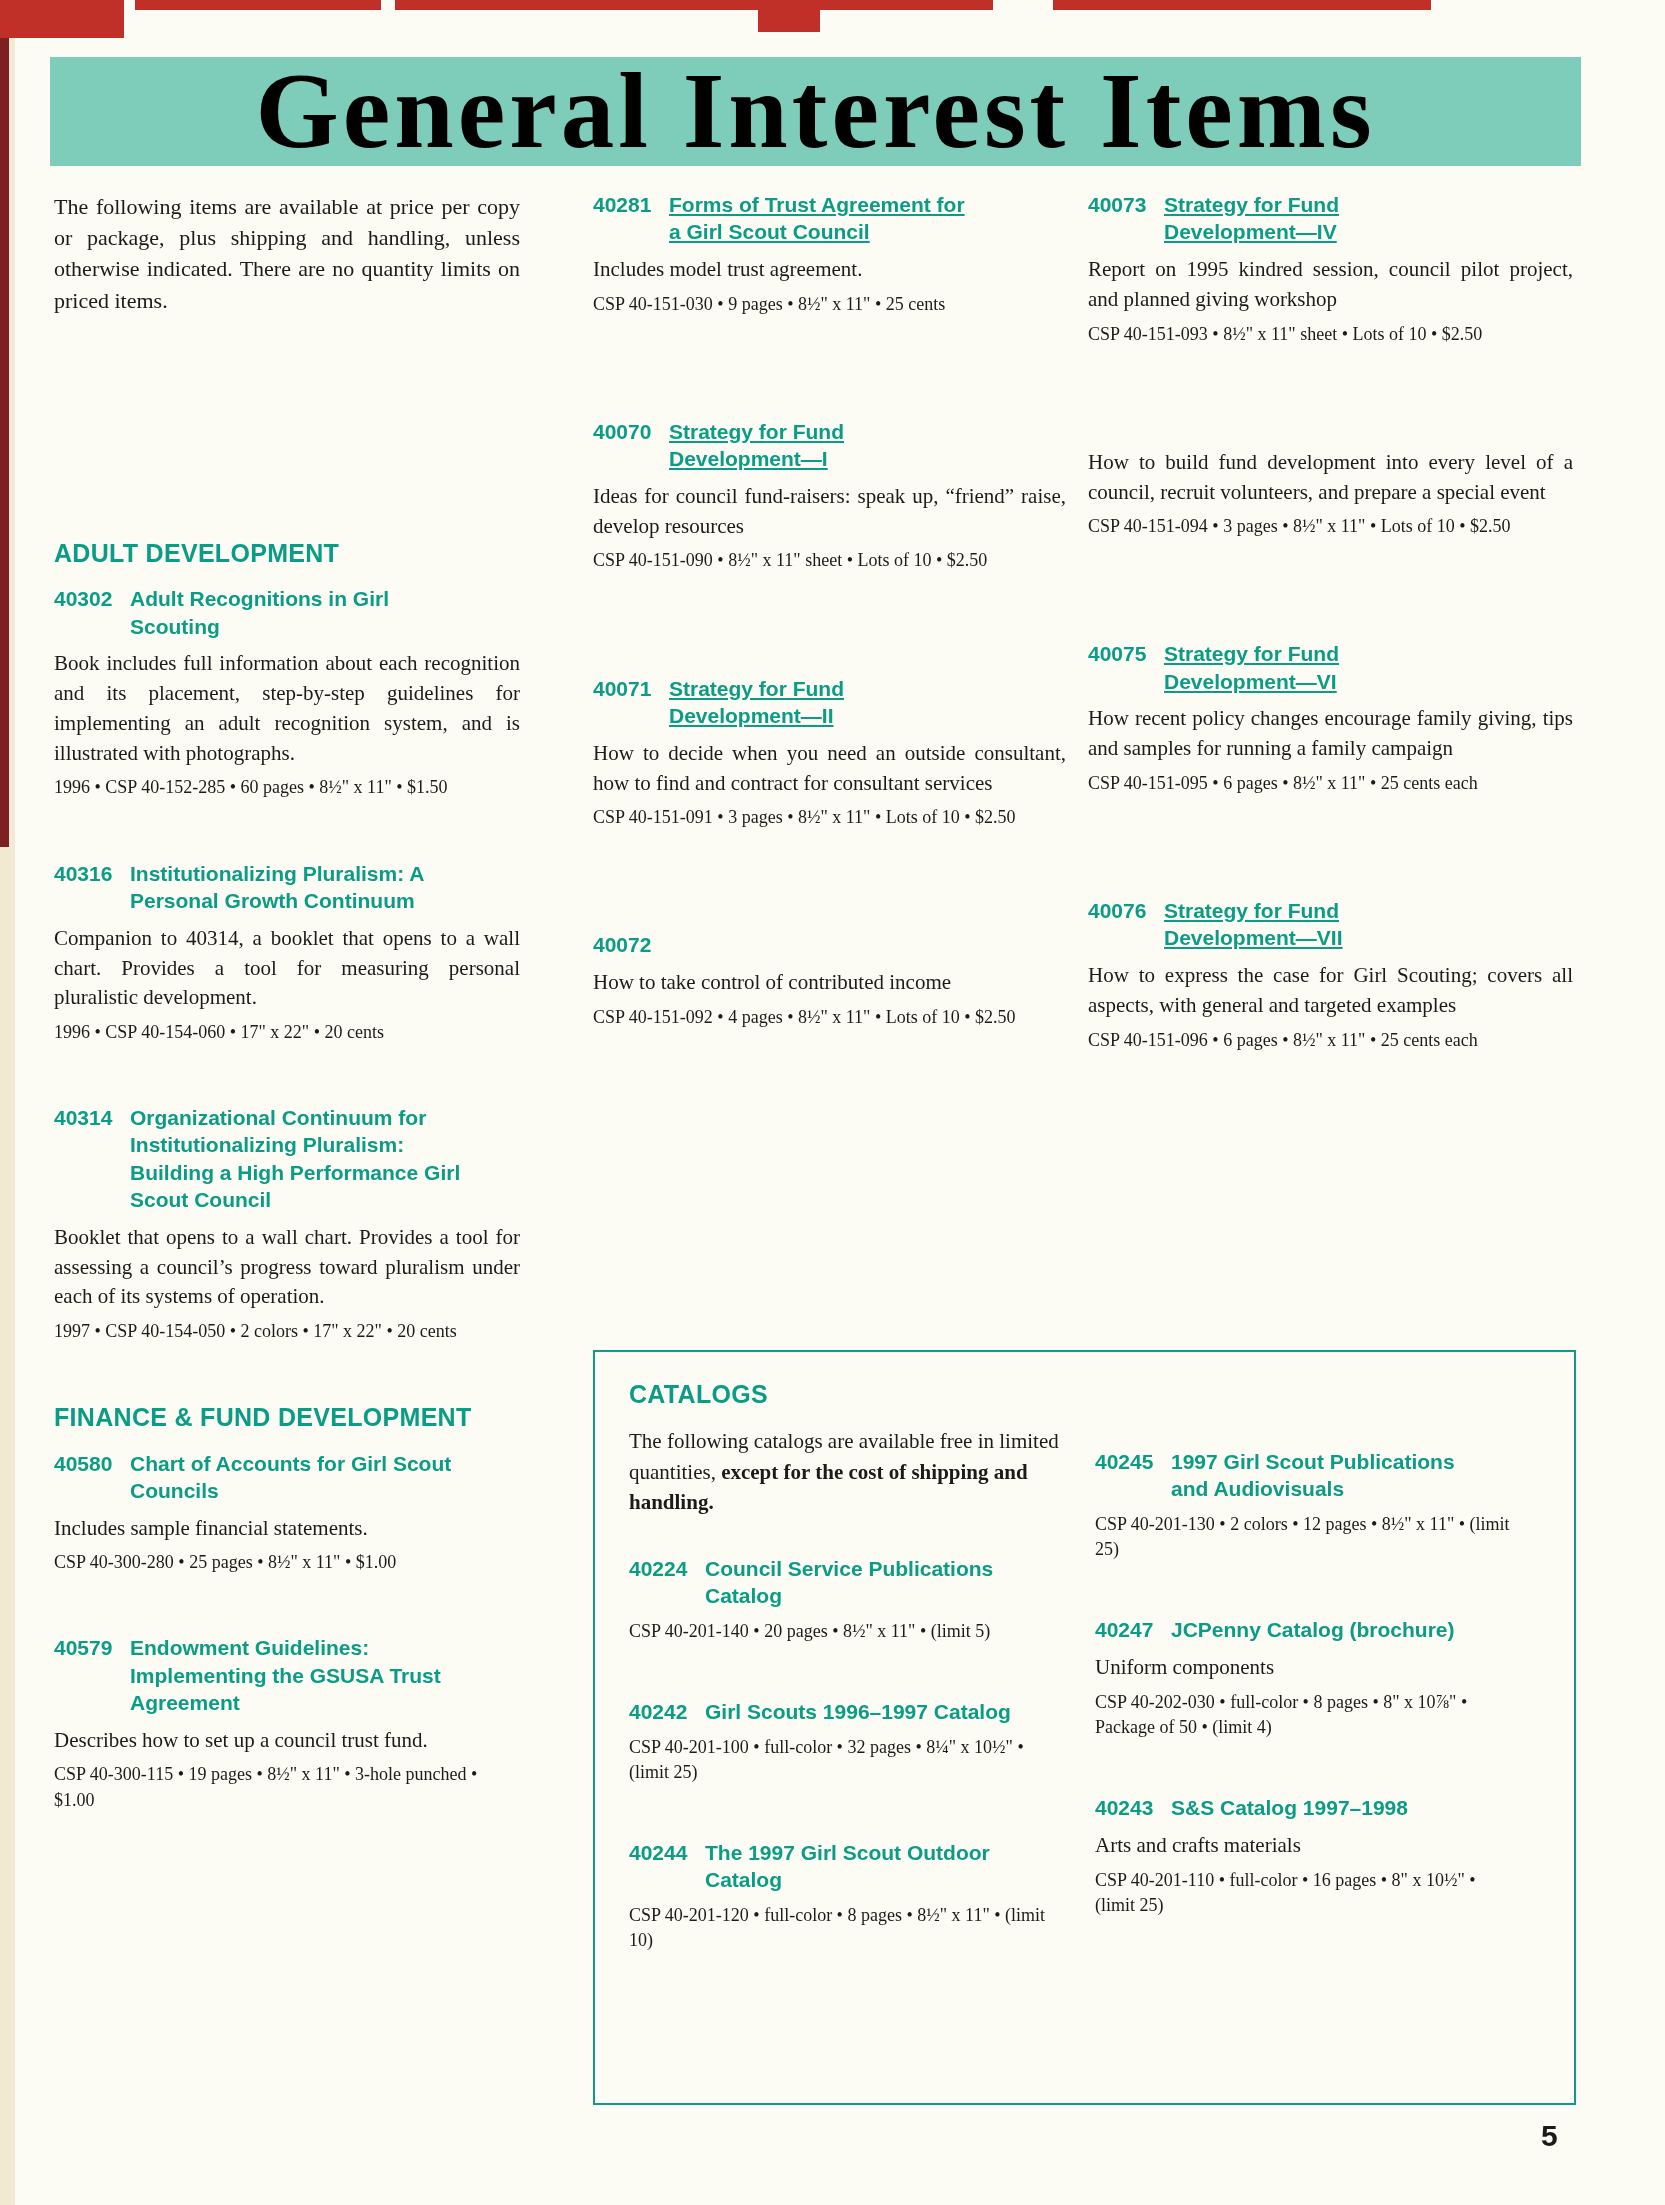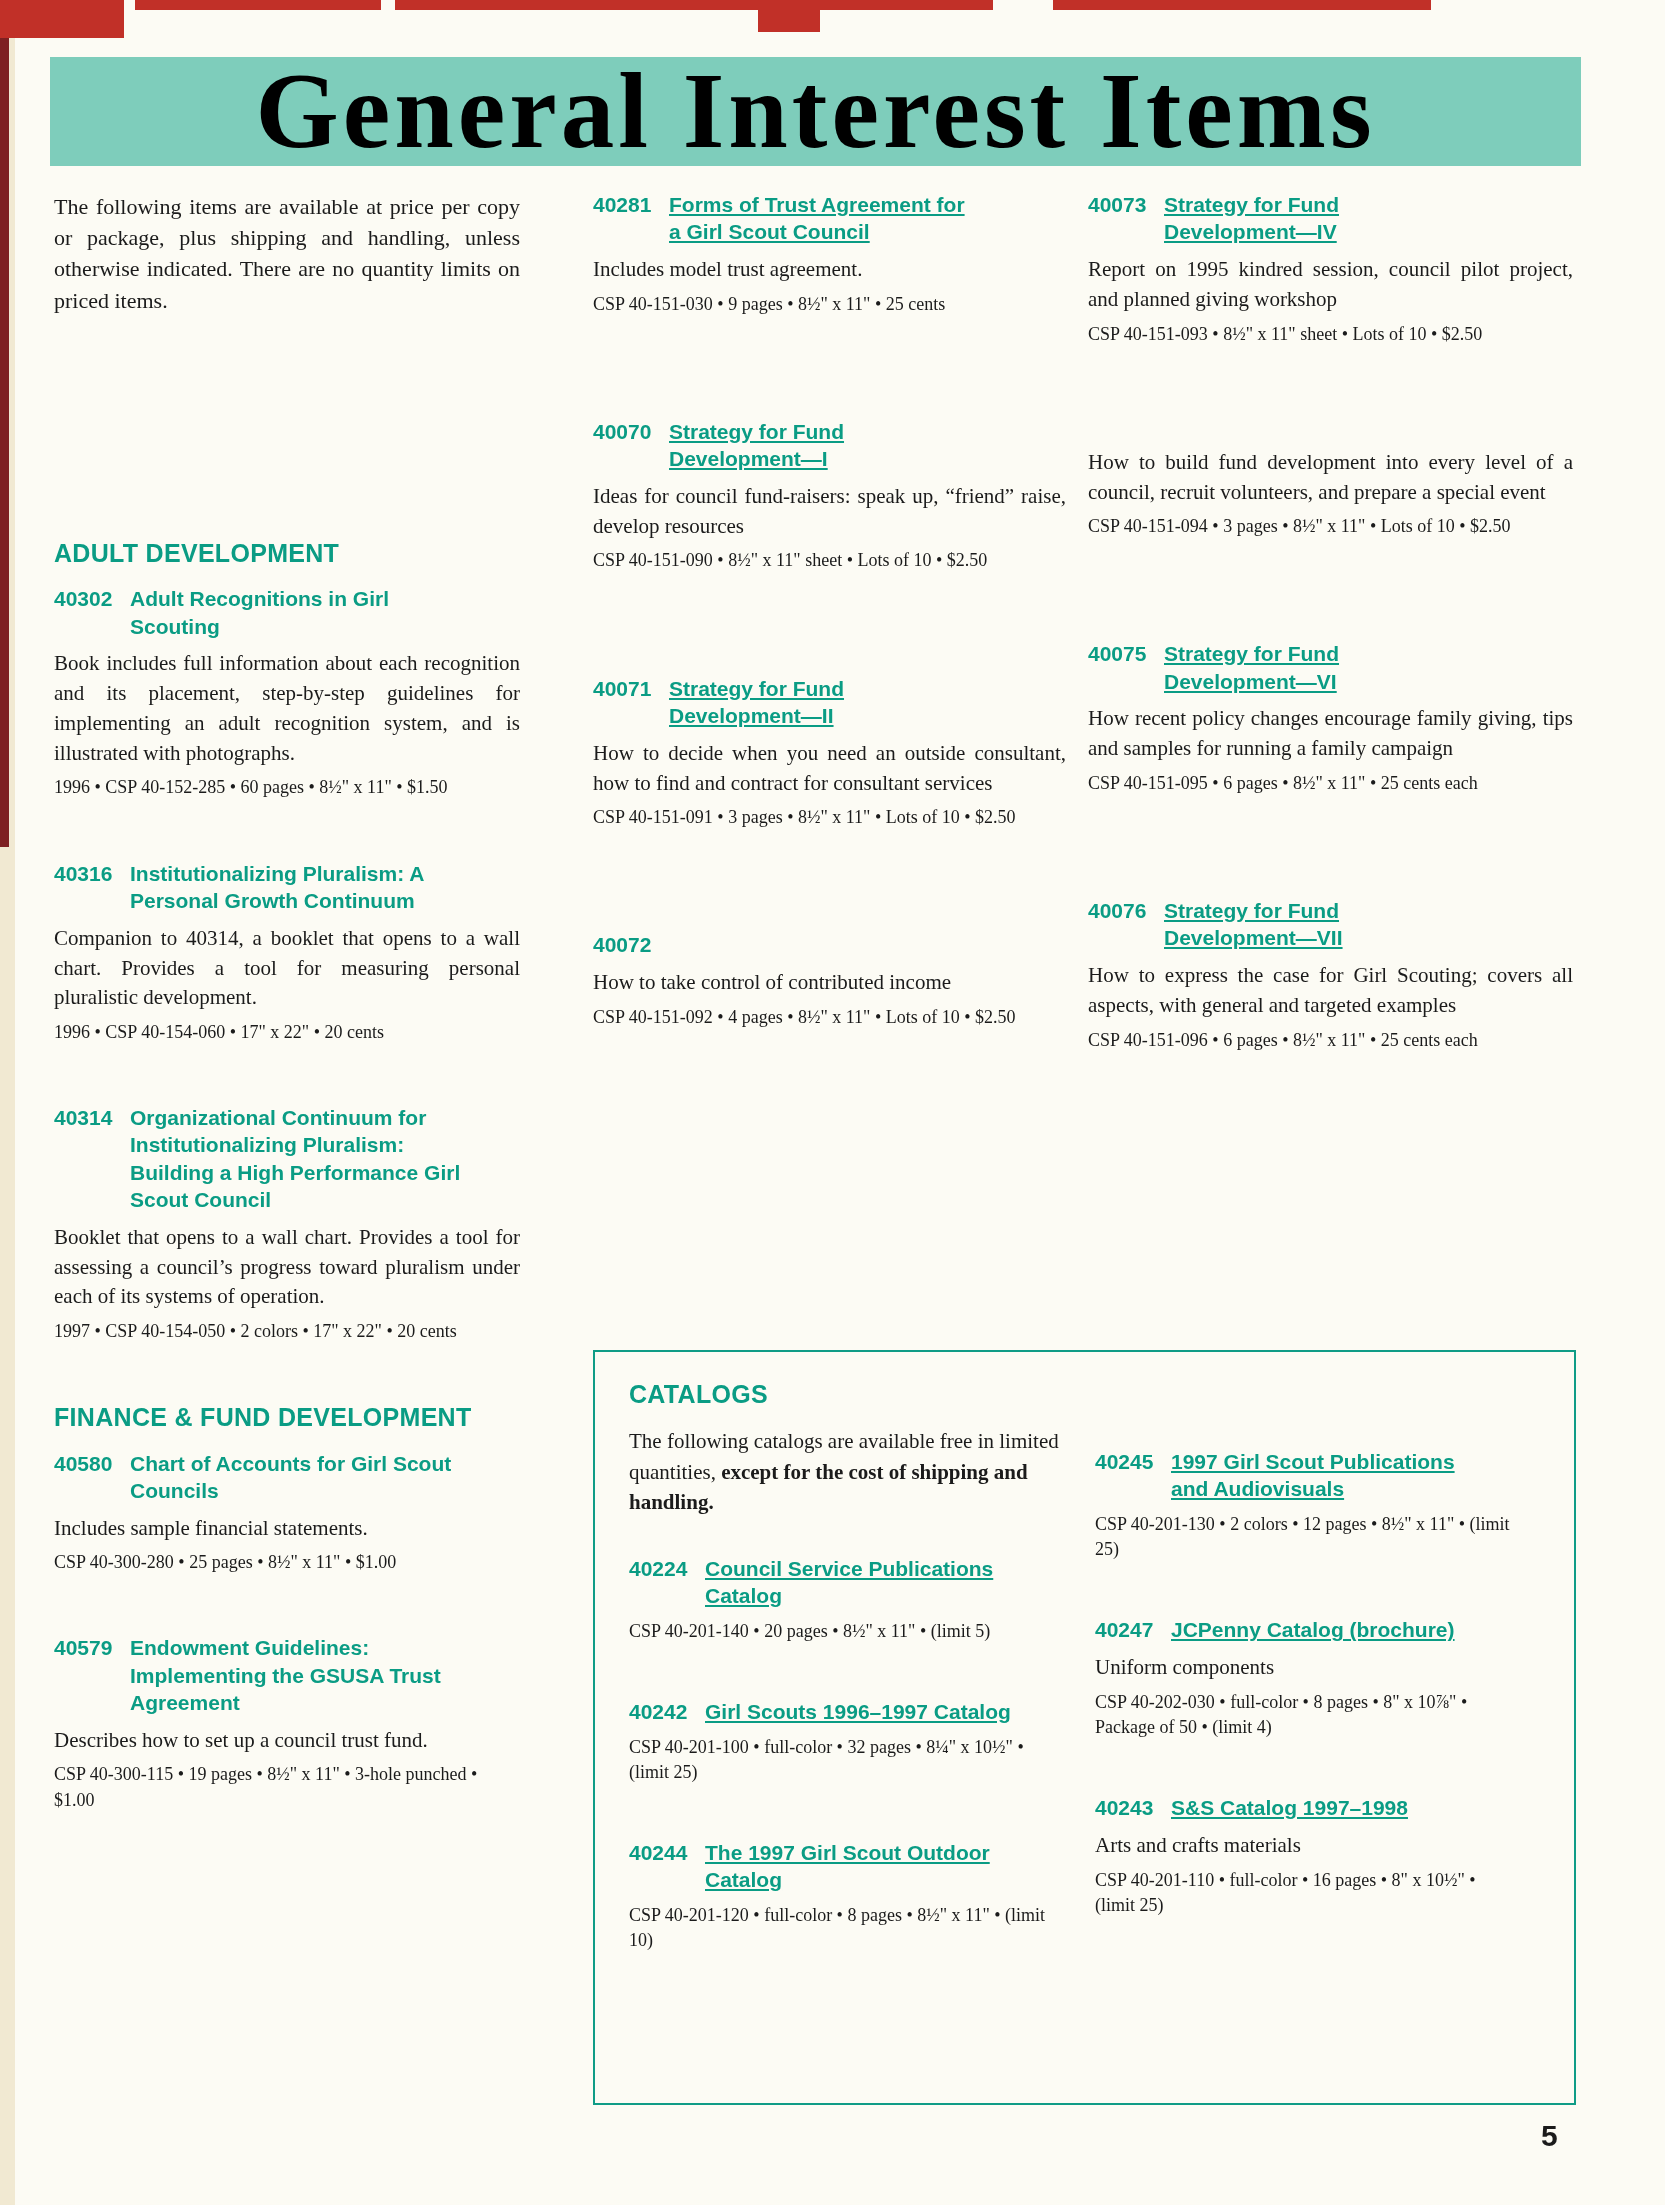--- a/index.html
+++ b/index.html
@@ -60,21 +60,21 @@
   
   .catalogs-box{
     position:absolute;left:593px;top:1350px;width:983px;height:755px;
     box-sizing:border-box;border:2px solid #0f9c86;
     display:flex;gap:34px;padding:28px 30px 0 34px;
   }
   .box-col{flex:none;}
   .box-left{width:432px;}
   .box-right{width:419px;margin-top:68px;}
   .catalogs-box .item{margin-bottom:54px;}
-  .catalogs-box .item-title{max-width:317px;text-decoration:underline;}
+  .catalogs-box .item-title{max-width:317px;}
   .box-intro{font-size:21px;line-height:1.45;margin:0 0 37px 0;}
   .box-intro strong{font-weight:bold;}
 
   .page-number{
     position:absolute;left:1541px;top:2119px;
     font-family:"Liberation Sans", sans-serif;font-weight:bold;font-size:30px;color:#1b1b1b;
   }
 </style>
 </head>
 <body>

